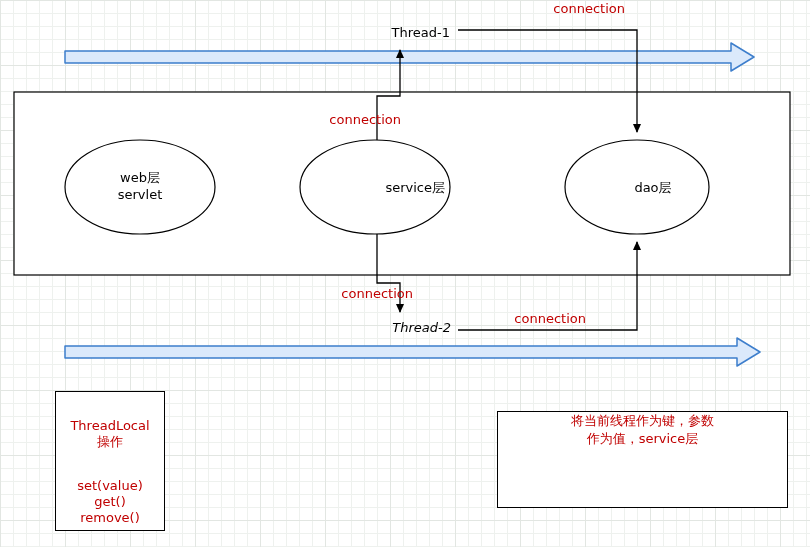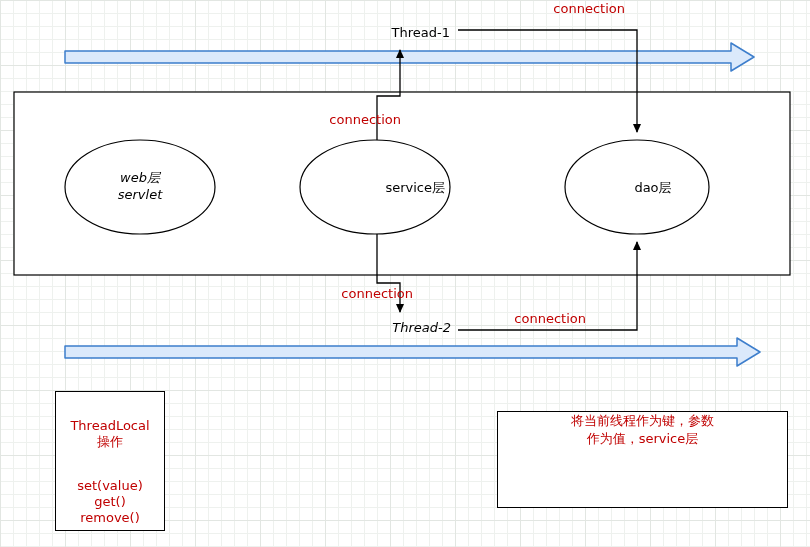--- a/index.html
+++ b/index.html
@@ -103,21 +103,21 @@
   <div class="label" style="left:350px; top:25px; width:100px;">Thread-1</div>
 
   <div class="label red" style="left:301px; top:112px; width:100px;">connection</div>
 
   <div class="label red" style="left:313px; top:286px; width:100px;">connection</div>
 
   <div class="label" style="left:351px; top:320px; width:100px;font-style:italic;">Thread-2</div>
 
   <div class="label red" style="left:486px; top:311px; width:100px;">connection</div>
 
-  <div class="ellipse-label" style="left:70px; top:169px; width:140px;font-style:italic;">
+  <div class="ellipse-label" style="left:70px; top:169px; width:140px;">
     <div>web层</div>
     <div>servlet</div>
   </div>
 
   <div class="ellipse-label" style="left:305px; top:179px; width:140px;text-align:right;">service层</div>
 
   <div class="ellipse-label" style="left:567px; top:179px; width:140px;margin-left:16px;">dao层</div>
 
   <div class="box threadlocal-box">
     <div>ThreadLocal</div>

